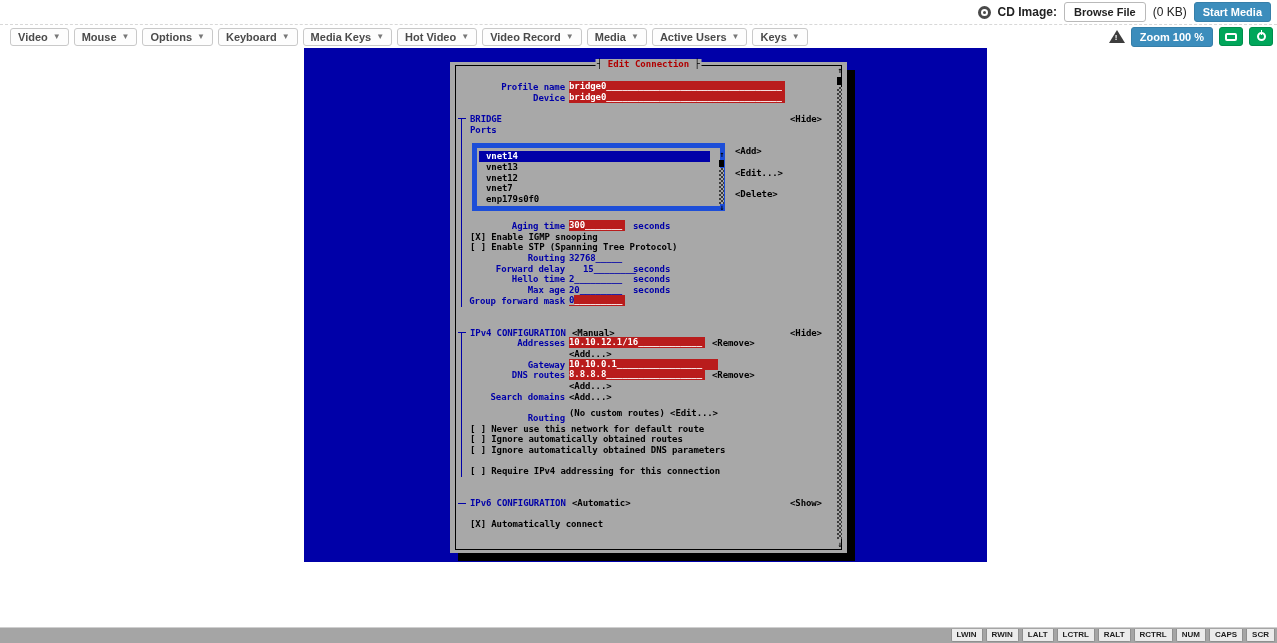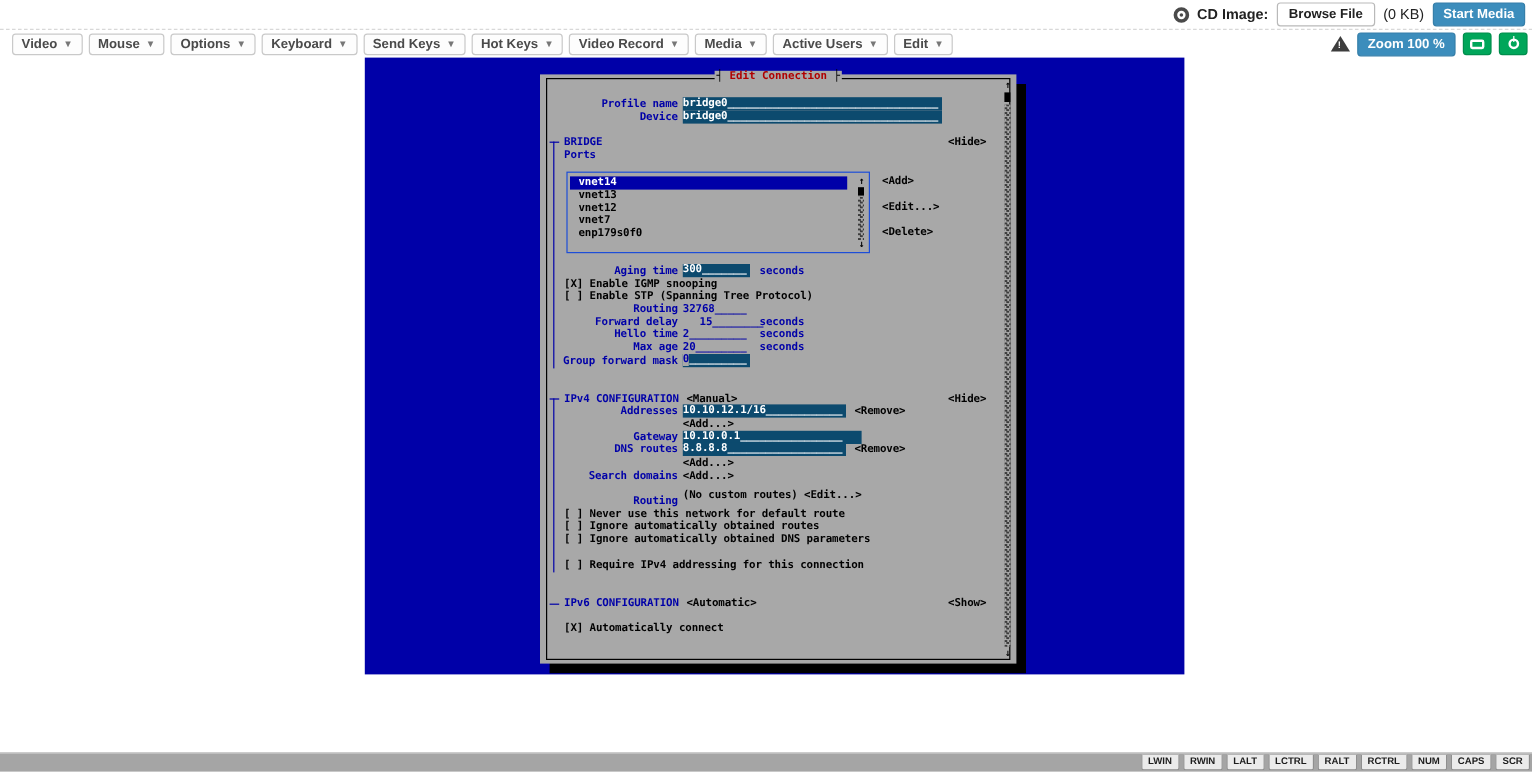--- a/index.html
+++ b/index.html
@@ -48,35 +48,35 @@
   .red { color:#b00000; }
 
   .shadow { position:absolute; left:154px; top:22px; width:397px; height:491px; background:#000; }
   .dialog { position:absolute; left:146px; top:14px; width:397px; height:491px; background:#a8a8a8; }
   .dlg-border { position:absolute; left:5px; top:3px; width:387px; height:485px; border:1px solid #000; }
   .dlg-title { position:absolute; top:-3px; left:50%; transform:translateX(-50%);
                background:#a8a8a8; padding:0 2px; height:12px; line-height:12px;
                font:bold 9px "DejaVu Sans Mono",monospace; white-space:pre; }
 
   .lbl { position:absolute; left:0; width:115px; text-align:right; }
-  .field { position:absolute; background:#0c4a6e; color:#fff; height:11px; line-height:11px;
+  .field { position:absolute; background:#b91c1c; color:#fff; height:11px; line-height:11px;
            overflow:hidden; font:bold 9px "DejaVu Sans Mono",monospace; letter-spacing:-0.1px;
            white-space:pre; }
   .cursor-cell { background:#a8a8a8; color:#0000a8; }
 
   .checker { background:conic-gradient(#3c3c3c 25%,#a8a8a8 0 50%,#3c3c3c 0 75%,#a8a8a8 0) 0 0/4px 4px; }
 
   
   .dsb { position:absolute; left:386px; top:4px; width:8px; height:483px; }
   .sb-arrow { position:absolute; left:0; width:8px; text-align:center; font:bold 8px "DejaVu Sans Mono",monospace; color:#000; }
   .dsb .thumb { position:absolute; left:1px; top:11px; width:5px; height:8px; background:#000; }
   .dsb .track { position:absolute; left:1px; top:21px; width:5px; height:452px; }
 
   
-  .portbox { position:absolute; left:22px; top:81px; width:253px; height:68px; border:1px solid #1d4ed8; }
+  .portbox { position:absolute; left:22px; top:81px; width:253px; height:68px; border:5px solid #1d4ed8; }
   .pitem { position:absolute; left:9px; height:11px; line-height:11px; white-space:pre;
            font:bold 9px "DejaVu Sans Mono",monospace; letter-spacing:-0.1px; color:#000; }
   .psel { left:2px; width:231px; background:#0000a8; color:#fff; padding-left:7px; }
   .lsb { position:absolute; left:241px; top:2px; width:8px; height:62px; }
   .lsb .thumb { position:absolute; left:1px; top:10px; width:5px; height:7px; background:#000; }
   .lsb .track { position:absolute; left:1px; top:18px; width:5px; height:36px; }
 
   
   .tee-h { position:absolute; width:8px; height:1px; background:#0000a8; }
   .tee-v { position:absolute; width:1px; background:#0000a8; }
@@ -111,41 +111,41 @@
     </button>
   <button class="mbtn">
       <span>Options</span>
       <span class="caret">▼</span>
     </button>
   <button class="mbtn">
       <span>Keyboard</span>
       <span class="caret">▼</span>
     </button>
   <button class="mbtn">
-      <span>Send Keys</span>
-      <span class="caret">▼</span>
-    </button>
-  <button class="mbtn">
-      <span>Hot Keys</span>
+      <span>Media Keys</span>
+      <span class="caret">▼</span>
+    </button>
+  <button class="mbtn">
+      <span>Hot Video</span>
       <span class="caret">▼</span>
     </button>
   <button class="mbtn">
       <span>Video Record</span>
       <span class="caret">▼</span>
     </button>
   <button class="mbtn">
       <span>Media</span>
       <span class="caret">▼</span>
     </button>
   <button class="mbtn">
       <span>Active Users</span>
       <span class="caret">▼</span>
     </button>
   <button class="mbtn">
-      <span>Edit</span>
+      <span>Keys</span>
       <span class="caret">▼</span>
     </button>
 
   <div class="menu-right">
     <span class="warn-tri">
         <span>!</span>
       </span>
     <button class="btn-blue">Zoom 100 %</button>
     <button class="btn-green">
         <span class="chat-glyph"></span>

